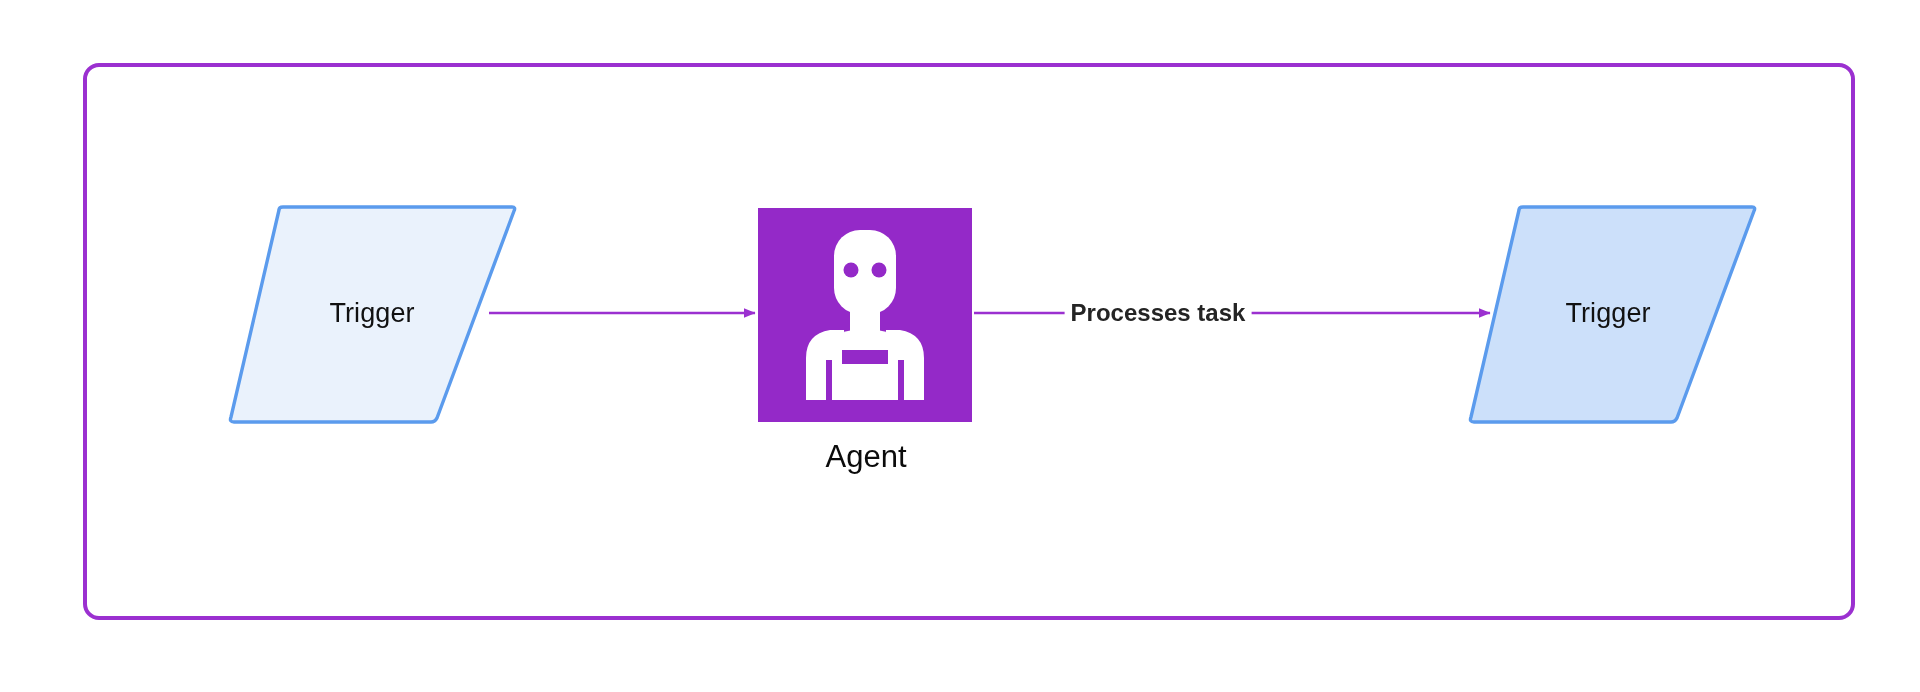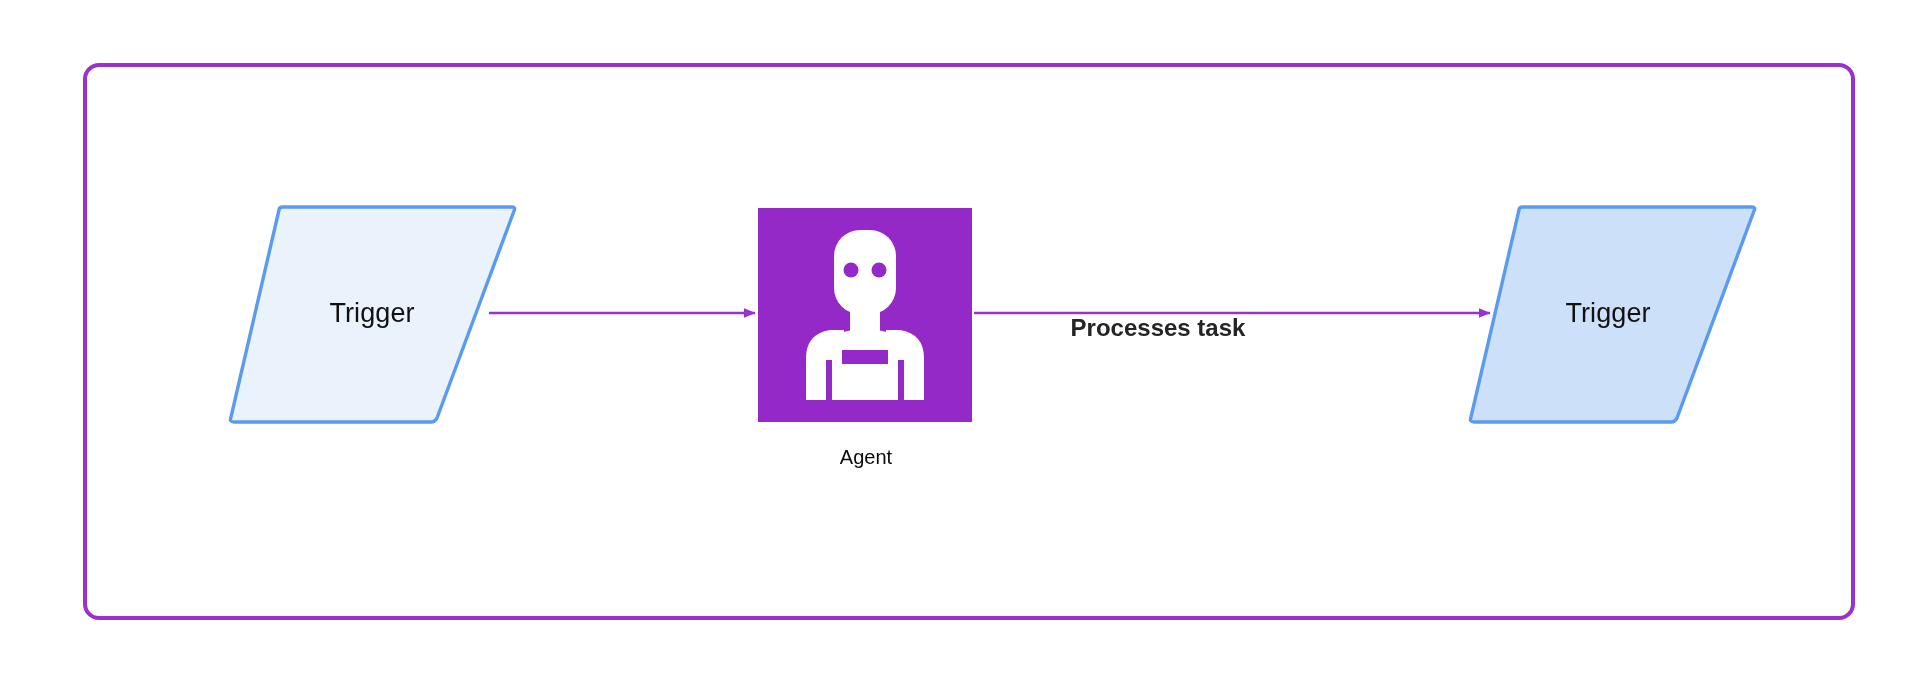--- a/index.html
+++ b/index.html
@@ -58,31 +58,31 @@
 
   #label-trigger { left: 372px; top: 313px; }
   #label-output  { left: 1608px; top: 313px; }
 
   #label-agent {
     position: absolute;
     left: 866px;
     top: 457px;
     transform: translate(-50%, -50%);
     font-family: "Liberation Sans", sans-serif;
-    font-size: 20px;
+    font-size: 31px;
     font-weight: 400;
     color: #0b0b0b;
     white-space: nowrap;
   }
 
   
   #edge-label-processes {
     position: absolute;
     left: 1158px;
-    top: 328px;
+    top: 313px;
     transform: translate(-50%, -50%);
     font-family: "Liberation Sans", sans-serif;
     font-size: 24px;
     font-weight: 700;
     color: #242424;
     white-space: nowrap;
     background: #ffffff;
     padding: 0 6px;
     line-height: 1.1;
   }

